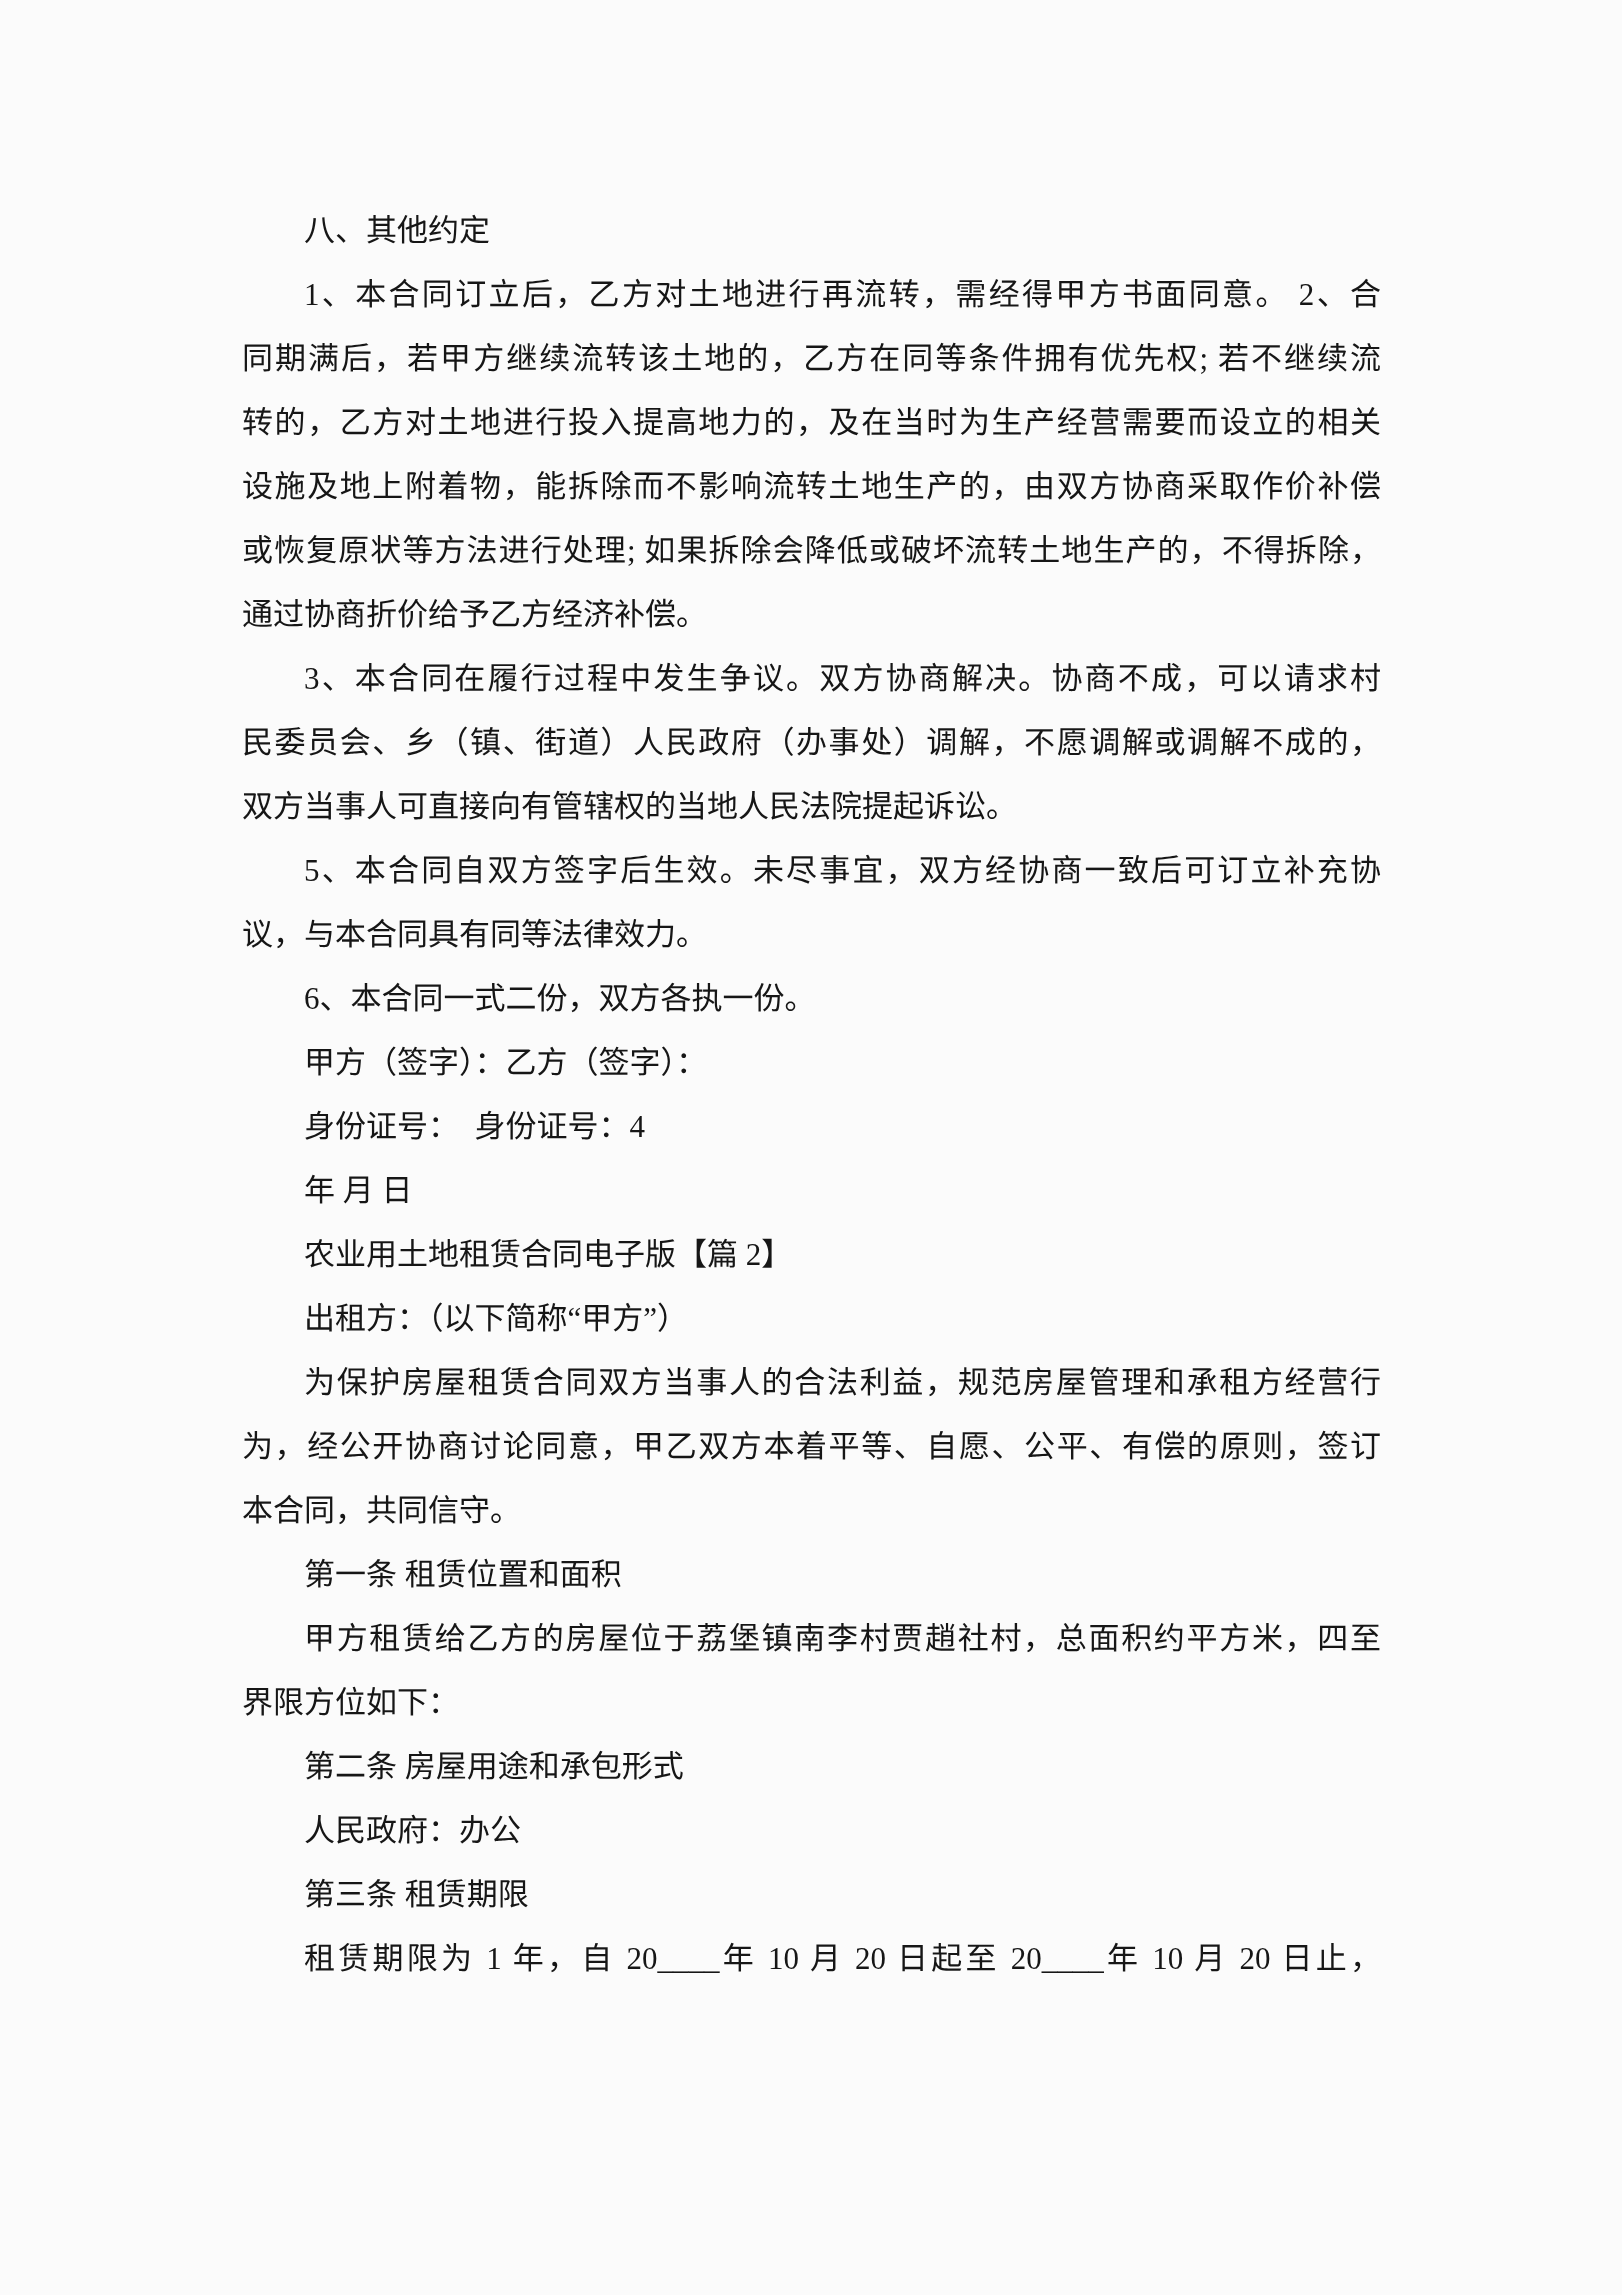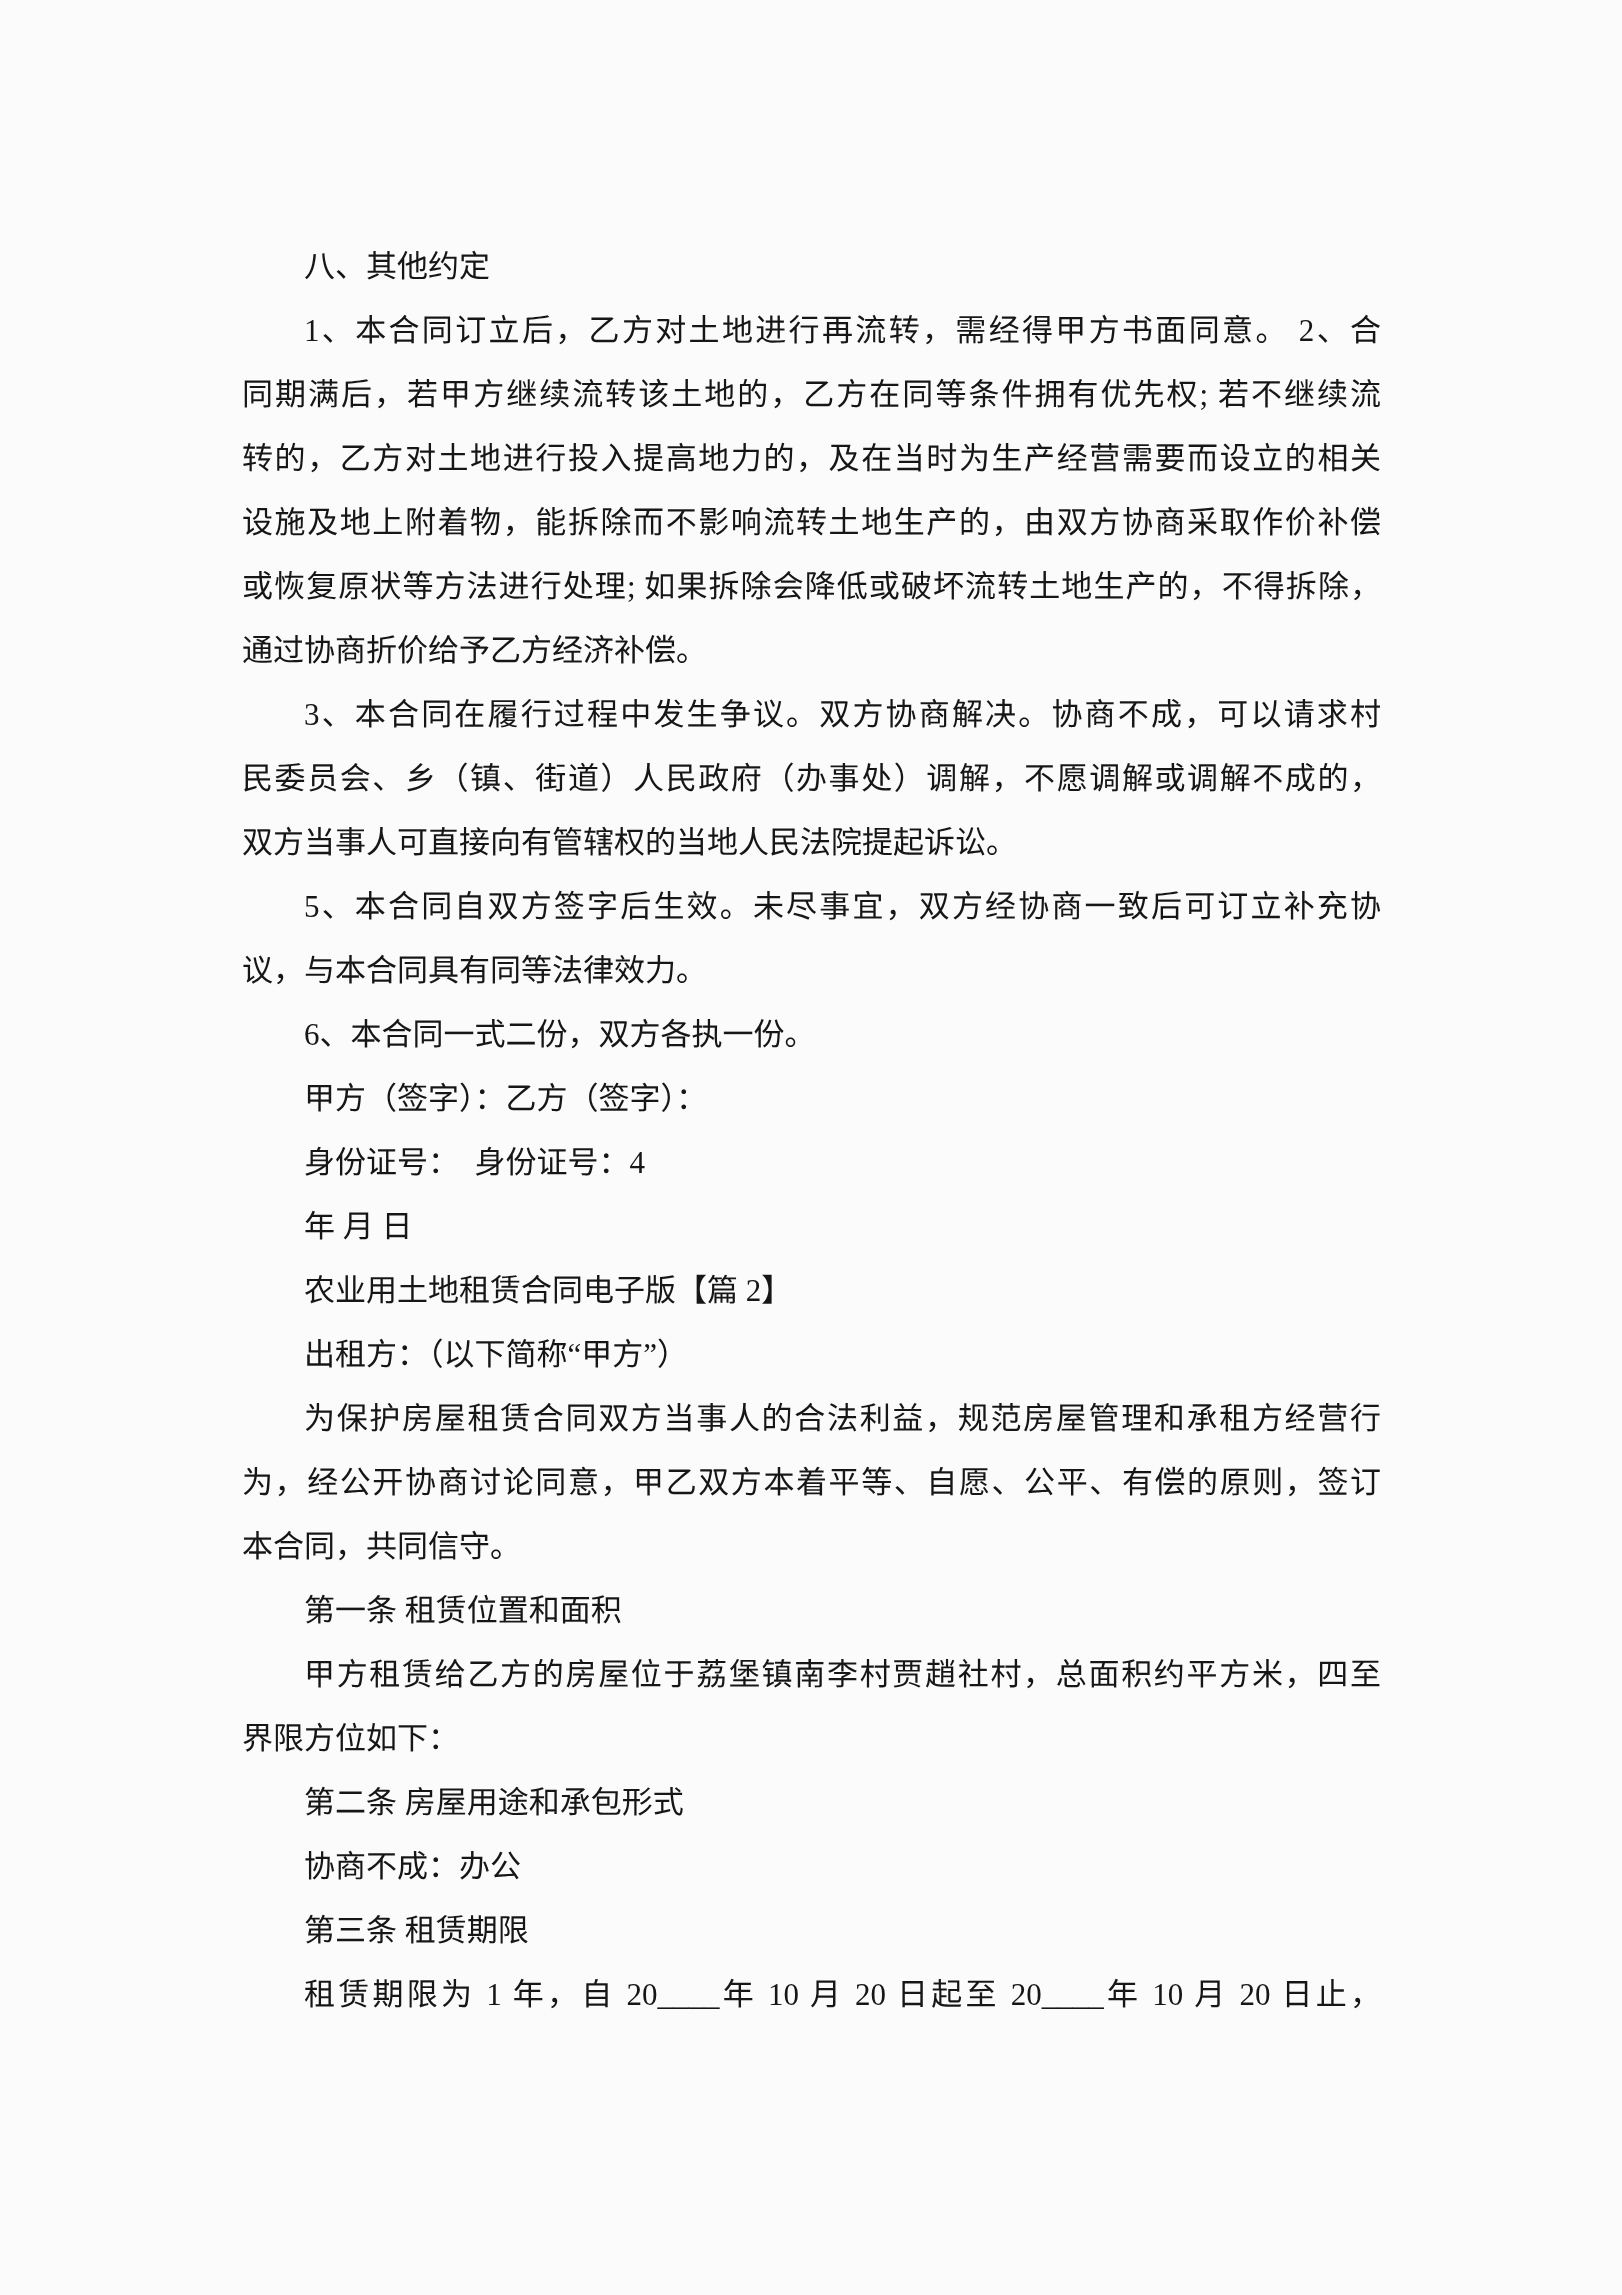--- a/index.html
+++ b/index.html
@@ -9,21 +9,20 @@
   body {
     width: 1623px;
     height: 2295px;
     position: relative;
     font-family: "Liberation Serif", "DejaVu Serif", serif;
     overflow: hidden;
   }
   .page {
     position: absolute;
     inset: 0;
-    margin-top: 36px;
   }
   .doc-lines {
     position: absolute;
     left: 242px;
     top: 199px;
     width: 1139px;
   }
   .line {
     height: 64px;
     line-height: 64px;
@@ -62,18 +61,18 @@
       <div class="line indent">年 月 日</div>
       <div class="line indent">农业用土地租赁合同电子版【篇 2】</div>
       <div class="line indent">出租方：（以下简称“甲方”）</div>
       <div class="line indent just">为保护房屋租赁合同双方当事人的合法利益，规范房屋管理和承租方经营行</div>
       <div class="line just">为，经公开协商讨论同意，甲乙双方本着平等、自愿、公平、有偿的原则，签订</div>
       <div class="line">本合同，共同信守。</div>
       <div class="line indent">第一条 租赁位置和面积</div>
       <div class="line indent just">甲方租赁给乙方的房屋位于荔堡镇南李村贾趙社村，总面积约平方米，四至</div>
       <div class="line">界限方位如下：</div>
       <div class="line indent">第二条 房屋用途和承包形式</div>
-      <div class="line indent">协商不成：办公</div>
+      <div class="line indent">人民政府：办公</div>
       <div class="line indent">第三条 租赁期限</div>
       <div class="line indent just">租赁期限为 1 年，自 20____年 10 月 20 日起至 20____年 10 月 20 日止，</div>
     </div>
 </div>
 
 
 </body></html>

